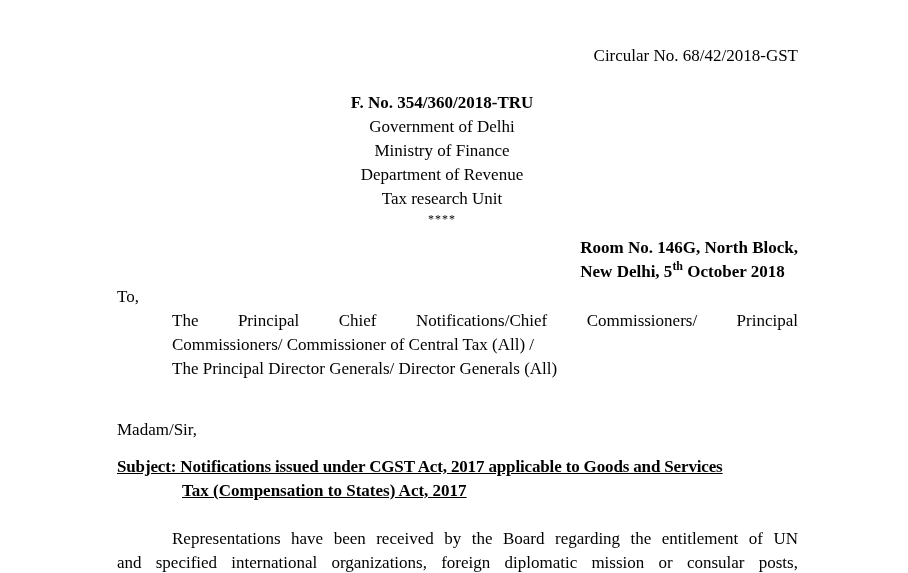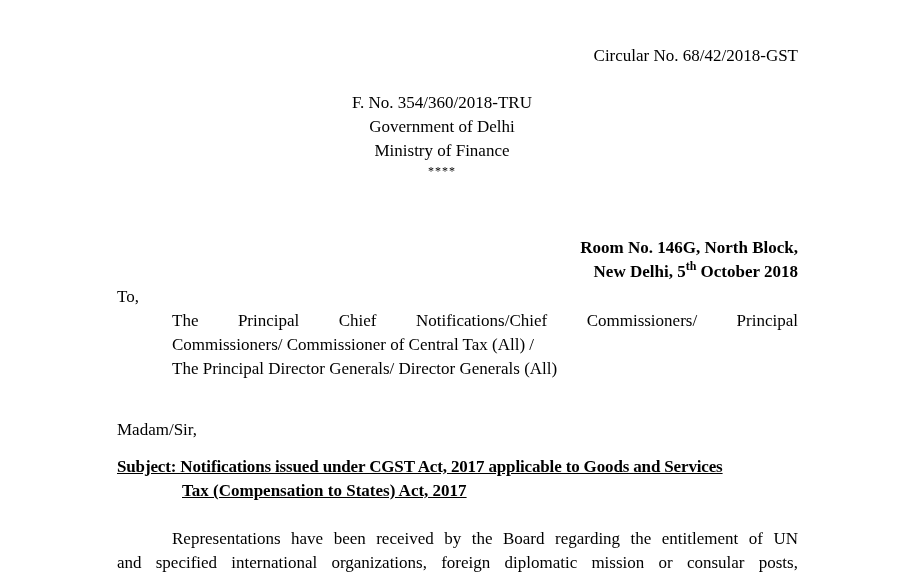--- a/index.html
+++ b/index.html
@@ -19,27 +19,27 @@
     .abs { position: absolute; white-space: nowrap; line-height: 24px; }
     .circular { right: 110px; top: 44px; }
     .center-block {
       position: absolute;
       left: 0; width: 884px;
       top: 91px;
       text-align: center;
       line-height: 24px;
     }
     .center-block div { white-space: nowrap; }
-    .fno { font-weight: normal; }
+    .fno { font-weight: bold; }
     .stars { font-size: 12px; line-height: 16px; letter-spacing: 1px; }
     .right-block {
       position: absolute;
       right: 110px;
       top: 236px;
-      text-align: right;
+      text-align: left;
       font-weight: bold;
       line-height: 24px;
     }
     .right-block sup { font-size: 12px; line-height: 0; }
     .to { left: 117px; top: 285px; }
     .addressee {
       position: absolute;
       left: 172px;
       width: 626px;
       top: 309px;
@@ -75,20 +75,22 @@
   </style>
 </head>
 <body>
 
 <div class="abs circular">Circular No. 68/42/2018-GST</div>
 
 <div class="center-block">
   <div class="fno">F. No. 354/360/2018-TRU</div>
   <div>Government of Delhi</div>
   <div>Ministry of Finance</div>
+  <div>Department of Revenue</div>
+  <div>Tax research Unit</div>
   <div class="stars">****</div>
 </div>
 
 <div class="right-block">
   <div>Room No. 146G, North Block,</div>
   <div><span>New Delhi, 5</span><sup>th</sup><span> October 2018</span></div>
 </div>
 
 <div class="abs to">To,</div>
 

